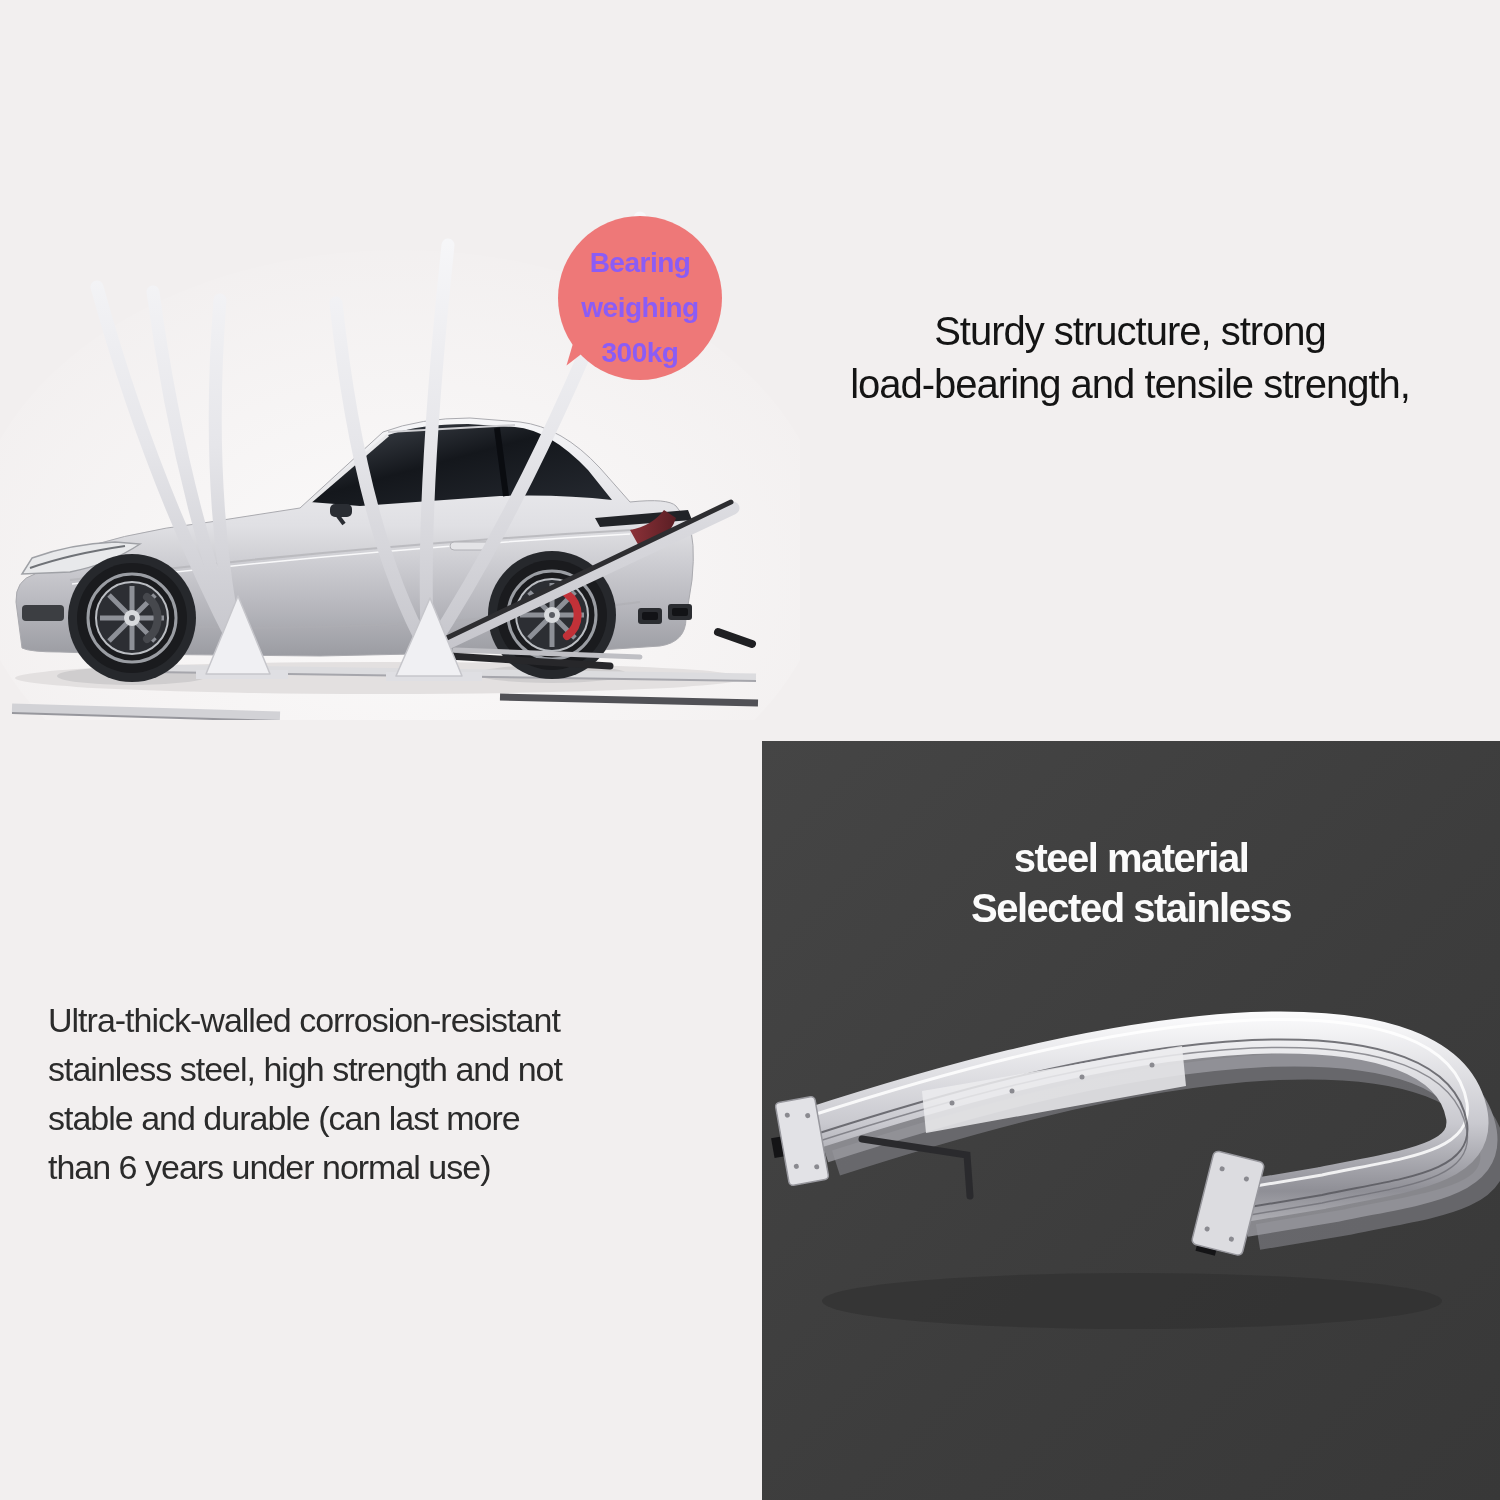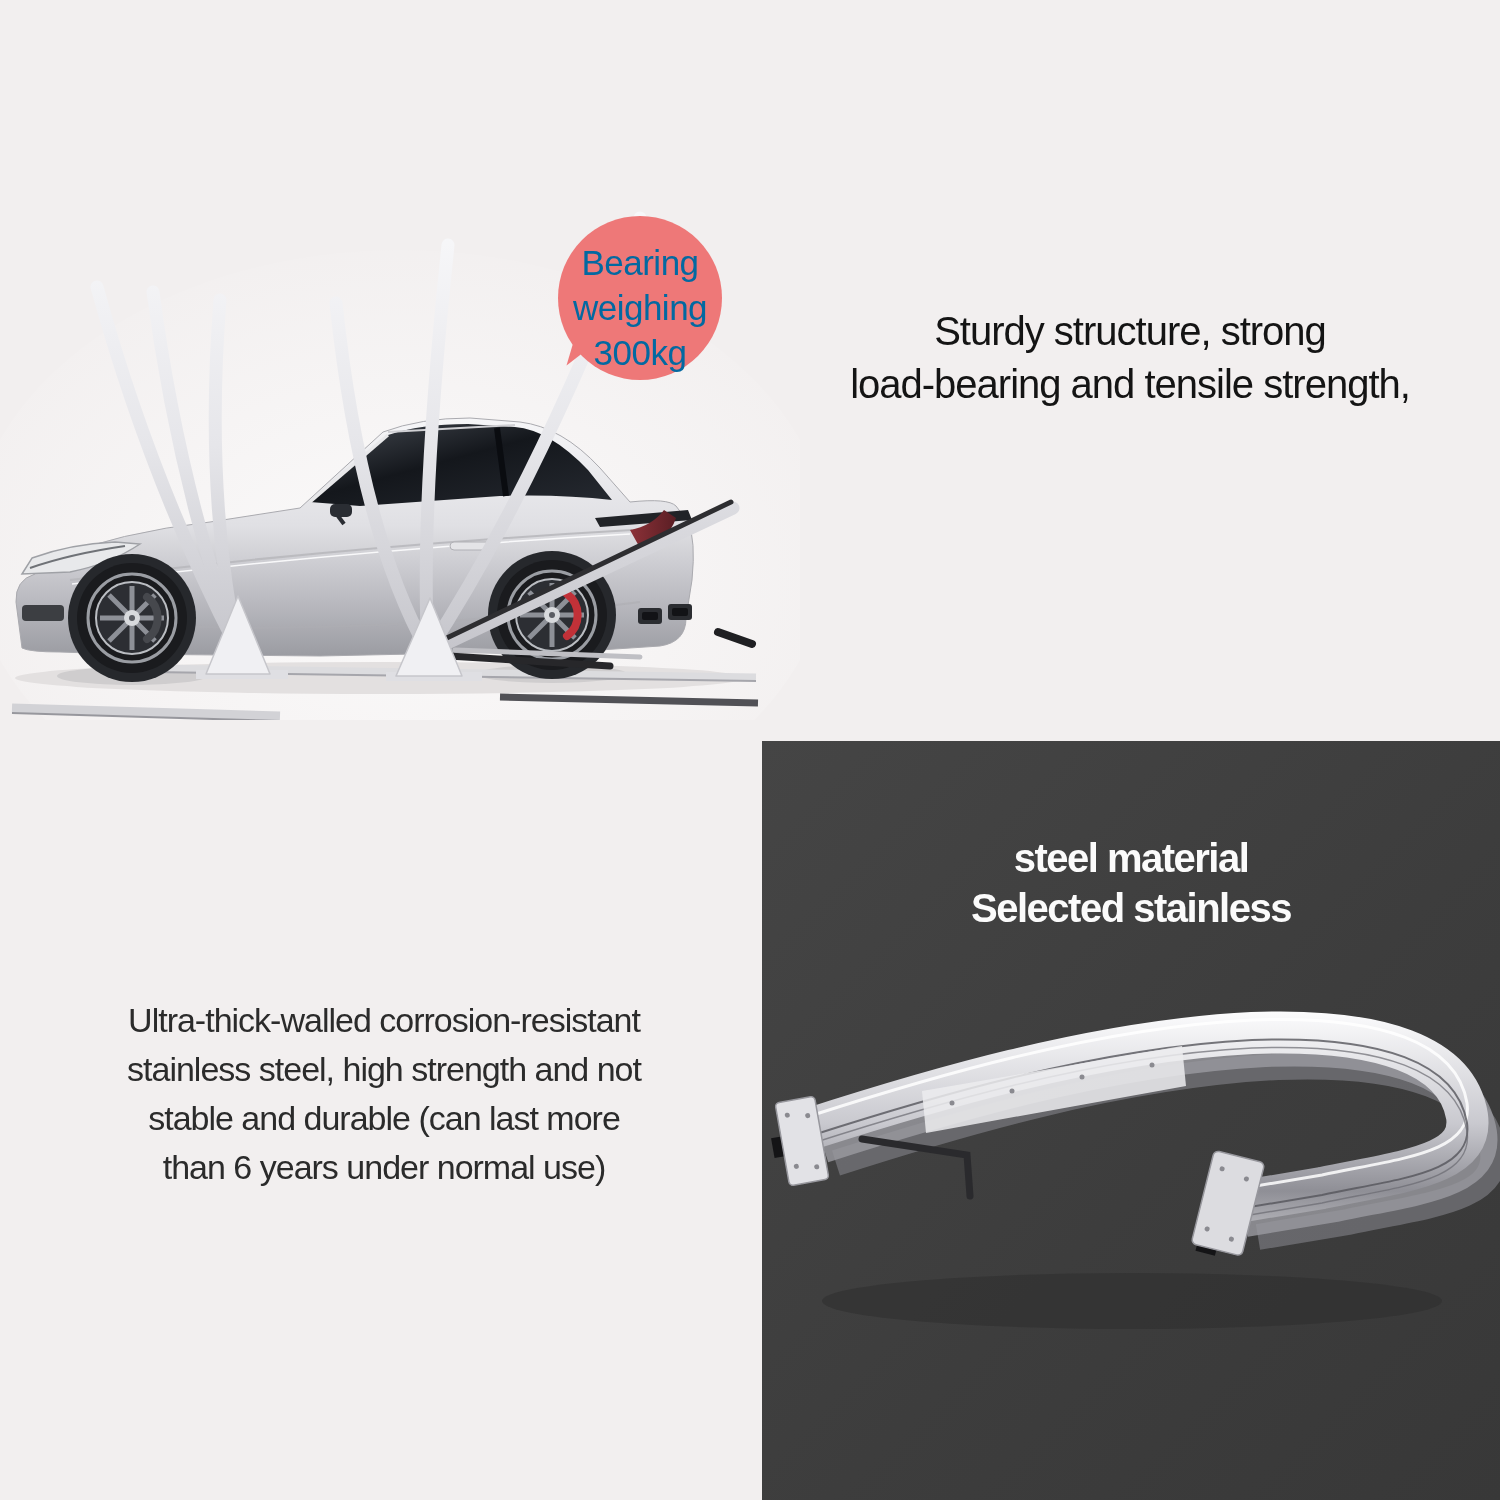--- a/index.html
+++ b/index.html
@@ -25,33 +25,33 @@
   }
   .badge-tail{
     position:absolute;left:10px;top:128px;width:0;height:0;
     border:30px solid transparent;
     border-top-color:#ee7878;
     border-left-width:4px;border-right-width:16px;
     transform:rotate(24deg);
   }
   .badge-text{
     position:absolute;left:6px;top:30px;width:164px;
-    text-align:center;color:#0369a1;font-weight:normal;
-    font-size:35px;line-height:45px;letter-spacing:-0.5px;
+    text-align:center;color:#8b5cf6;font-weight:bold;
+    font-size:28px;line-height:45px;letter-spacing:-0.5px;
   }
   
   .headline{
     position:absolute;left:790px;top:305px;width:680px;
     text-align:center;color:#141414;
     font-size:40px;line-height:53px;letter-spacing:-1px;font-weight:500;
   }
   
   .paragraph{
     position:absolute;left:48px;top:996px;width:672px;
-    text-align:center;color:#2b2b2b;
+    text-align:left;color:#2b2b2b;
     font-size:34px;line-height:49px;letter-spacing:-1px;
   }
   
   .panel{
     position:absolute;left:762px;top:741px;width:738px;height:759px;
     background:linear-gradient(135deg,#454545 0%,#3d3d3d 55%,#383838 100%);
   }
   .panel-heading{
     position:absolute;left:0;top:92px;width:100%;
     text-align:center;color:#fbfbfb;font-weight:bold;

